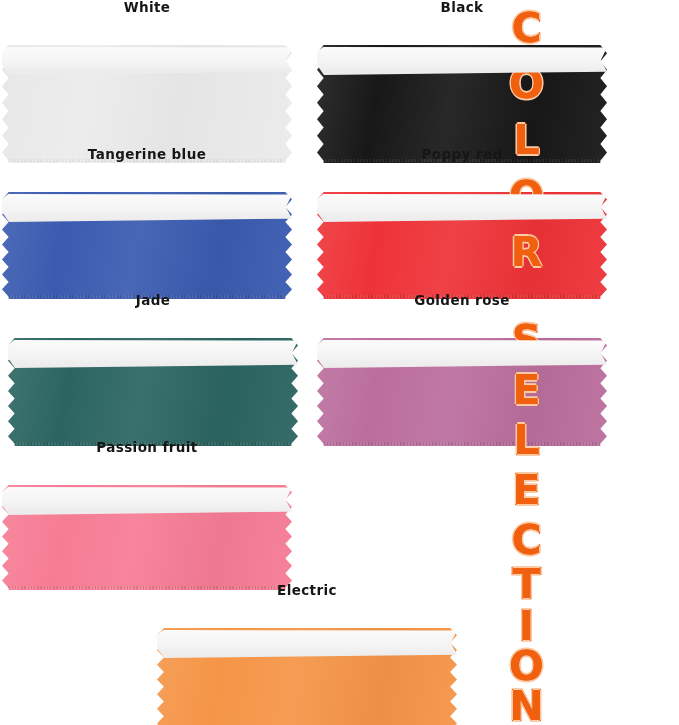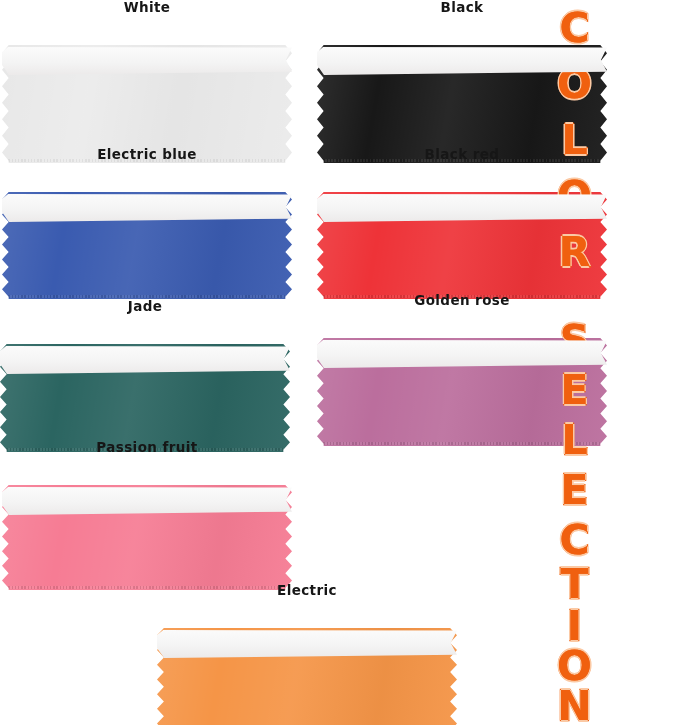--- a/index.html
+++ b/index.html
@@ -5,21 +5,21 @@
   html,body{margin:0;padding:0;}
   body{
     width:679px;height:725px;
     background:#ffffff;
     font-family:"DejaVu Sans","Liberation Sans",sans-serif;
     overflow:hidden;
     position:relative;
   }
 
   
-  #page{position:relative;width:552px;height:725px;padding-left:48px;}
+  #page{position:relative;width:552px;height:725px;}
 
   
   #swatch-area{
     position:absolute;left:0;top:0;width:628px;height:725px;
   }
 
   .swatch-cell{position:absolute;}
 
   .swatch-label{
     text-align:center;
@@ -137,42 +137,42 @@
         <div class="ribbon" style="height: 148px;">
           <div class="ribbon-topstrip" style="background: rgb(18, 18, 18);"></div>
           <div class="ribbon-tag"></div>
           <div class="ribbon-body" style="background: rgb(24, 24, 24); height: 118px; margin-top: 29px;">
             <div class="sheen"></div>
             <div class="stitch"></div>
           </div>
         </div>
       </div>
       <div class="swatch-cell" style="left: 2px; top: 147px; width: 290px;">
-        <div class="swatch-label">Electric blue</div>
+        <div class="swatch-label">Tangerine blue</div>
         <div class="ribbon" style="height: 137px;">
           <div class="ribbon-topstrip" style="background: rgb(39, 55, 139);"></div>
           <div class="ribbon-tag"></div>
           <div class="ribbon-body" style="background: rgb(58, 91, 176); height: 107px; margin-top: 29px;">
             <div class="sheen"></div>
             <div class="stitch"></div>
           </div>
         </div>
       </div>
       <div class="swatch-cell" style="left: 317px; top: 147px; width: 290px;">
-        <div class="swatch-label">Black red</div>
+        <div class="swatch-label">Poppy red</div>
         <div class="ribbon" style="height: 137px;">
           <div class="ribbon-topstrip" style="background: rgb(200, 72, 76);"></div>
           <div class="ribbon-tag"></div>
           <div class="ribbon-body" style="background: rgb(238, 51, 56); height: 107px; margin-top: 29px;">
             <div class="sheen"></div>
             <div class="stitch"></div>
           </div>
         </div>
       </div>
-      <div class="swatch-cell" style="left: 0; top: 293px; width: 290px; margin-top: 6px;">
+      <div class="swatch-cell" style="left: 8px; top: 293px; width: 290px;">
         <div class="swatch-label">Jade</div>
         <div class="ribbon" style="height: 138px;">
           <div class="ribbon-topstrip" style="background: rgb(29, 78, 74);"></div>
           <div class="ribbon-tag"></div>
           <div class="ribbon-body" style="background: rgb(43, 101, 97); height: 108px; margin-top: 29px;">
             <div class="sheen"></div>
             <div class="stitch"></div>
           </div>
         </div>
       </div>

